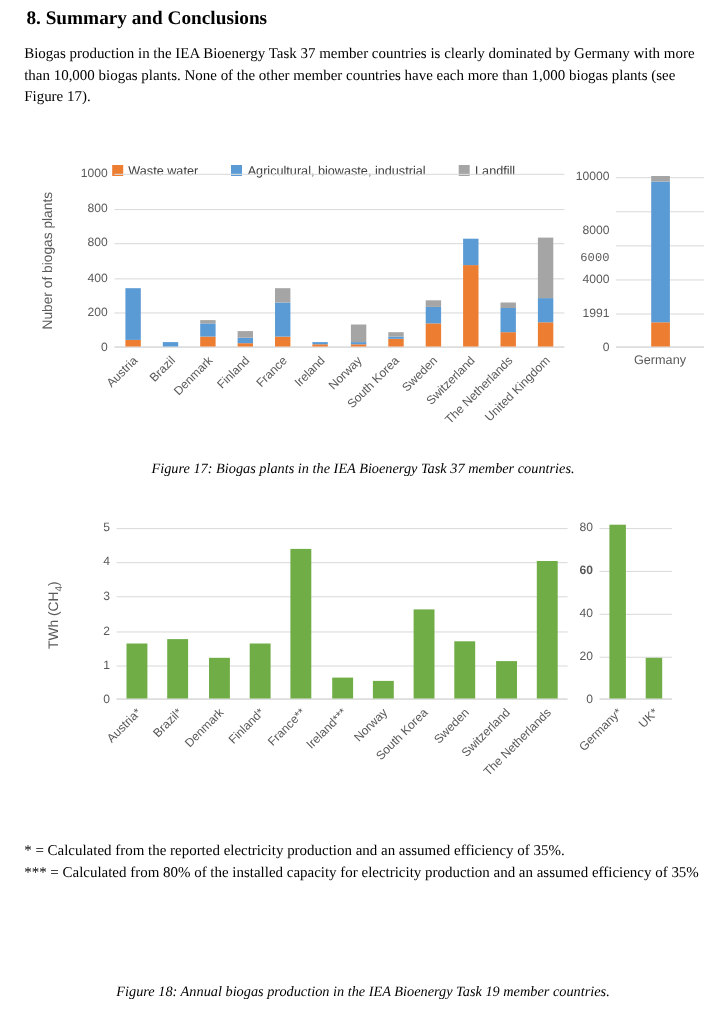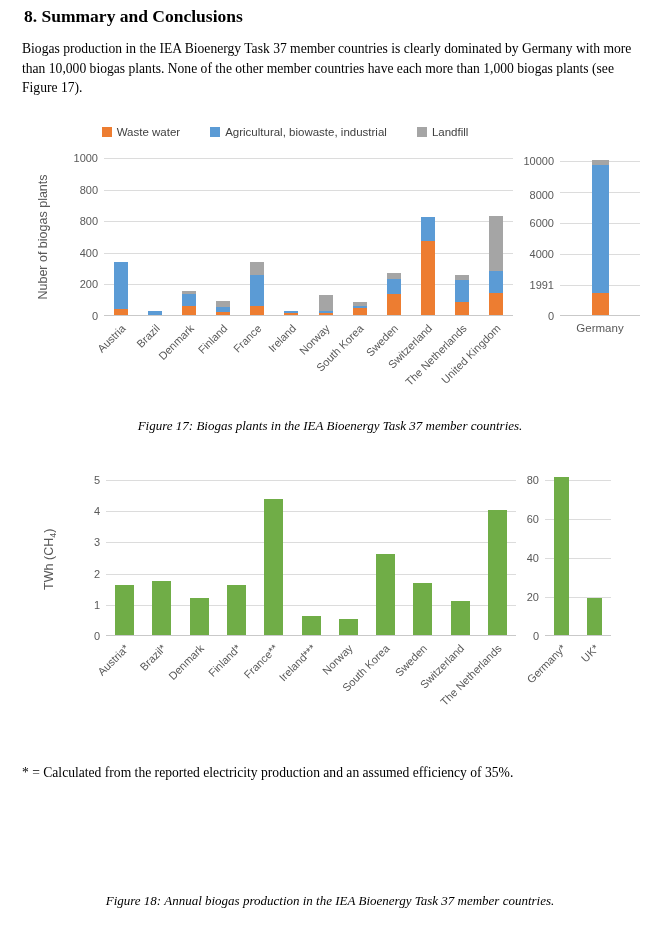--- a/index.html
+++ b/index.html
@@ -28,21 +28,21 @@
 
   .chart { position: absolute; left: 0; width: 660px; }
   #fig17 { top: 125px; height: 292px; }
   #fig18 { top: 458px; height: 302px; }
 
   .legend {
     position: absolute; left: 40px; top: 1px; width: 490px;
     display: flex; justify-content: center; gap: 30px;
     font-family: "Liberation Sans", sans-serif; font-size: 11.5px; color: #404040;
   }
-  .legend-item { display: flex; align-items: center; gap: 5px; white-space: nowrap; }
+  .legend-item { display: flex; align-items: flex-start; gap: 5px; white-space: nowrap; margin-top: 24px; }
   .swatch { width: 10px; height: 10px; flex: 0 0 auto; }
 
   .plot { position: absolute; border-bottom: 1px solid #c9c9c9; }
   #fig17-main { left: 104px; top: 33px;  width: 409px; height: 158px; }
   #fig17-sec  { left: 560px; top: 36px;  width: 80px;  height: 155px; }
   #fig18-main { left: 106px; top: 22px;  width: 410px; height: 156px; }
   #fig18-sec  { left: 545px; top: 22px;  width: 66px;  height: 156px; }
 
   .gridline { position: absolute; left: 0; right: 0; height: 1px; background: #dcdcdc; }
   .seg { position: absolute; }
@@ -146,23 +146,23 @@
         <div class="seg" style="left: 384.958px; width: 14px; bottom: 44.24px; height: 54.51px; background: rgb(165, 165, 165);"></div>
         <div class="xlabel" style="top: 164px; right: 19.0417px;">United Kingdom</div>
       </div>
     <div class="plot" id="fig17-sec">
         <div class="ytick" style="top: 149px;">0</div>
         <div class="gridline" style="top: 124px;"></div>
         <div class="ytick" style="top: 118px;">1991</div>
         <div class="gridline" style="top: 93px;"></div>
         <div class="ytick" style="top: 87px;">4000</div>
         <div class="gridline" style="top: 62px;"></div>
-        <div class="ytick" style="top: 56px;">6000</div>
+        <div class="ytick" style="top: 68px; font-family: Liberation Mono, monospace;">6000</div>
         <div class="gridline" style="top: 31px;"></div>
-        <div class="ytick" style="top: 28px;">8000</div>
+        <div class="ytick" style="top: 43px;">8000</div>
         <div class="gridline" style="top: 0px;"></div>
         <div class="ytick" style="top: -6px;">10000</div>
         <div class="seg" style="left: 31.5px; width: 17px; bottom: 0px; height: 21.7px; background: rgb(237, 125, 49);"></div>
         <div class="seg" style="left: 31.5px; width: 17px; bottom: 21.7px; height: 128.65px; background: rgb(91, 155, 213);"></div>
         <div class="seg" style="left: 31.5px; width: 17px; bottom: 150.35px; height: 4.65px; background: rgb(165, 165, 165);"></div>
         <div class="xlabel-h" style="top: 161px; left: -5px; width: 90px;">Germany</div>
       </div>
   </div>
   <p class="caption" style="top:418px">Figure 17: Biogas plants in the IEA Bioenergy Task 37 member countries.</p>
 
@@ -203,27 +203,28 @@
         <div class="seg" style="left: 381.864px; width: 19px; bottom: 0px; height: 125.424px; background: rgb(112, 173, 71);"></div>
         <div class="xlabel" style="top: 162px; right: 20.6364px;">The Netherlands</div>
       </div>
     <div class="plot" id="fig18-sec">
         <div class="ytick" style="top: 150px;">0</div>
         <div class="gridline" style="top: 117px;"></div>
         <div class="ytick" style="top: 111px;">20</div>
         <div class="gridline" style="top: 78px;"></div>
         <div class="ytick" style="top: 72px;">40</div>
         <div class="gridline" style="top: 39px;"></div>
-        <div class="ytick" style="top: 33px;">60</div>
+        <div class="ytick" style="top: 33px; font-weight: bold;">60</div>
         <div class="gridline" style="top: 0px;"></div>
         <div class="ytick" style="top: -6px;">80</div>
         <div class="seg" style="left: 9px; width: 15px; bottom: 0px; height: 157.95px; background: rgb(112, 173, 71);"></div>
         <div class="xlabel" style="top: 162px; right: 51.5px;">Germany*</div>
         <div class="seg" style="left: 42px; width: 15px; bottom: 0px; height: 37.05px; background: rgb(112, 173, 71);"></div>
         <div class="xlabel" style="top: 162px; right: 18.5px;">UK*</div>
       </div>
   </div>
 
   <div class="footnotes">
     <p>* = Calculated from the reported electricity production and an assumed efficiency of 35%.</p>
+    <p>*** = Calculated from 80% of the installed capacity for electricity production and an assumed efficiency of 35%</p>
   </div>
-  <p class="caption" style="top:893px">Figure 18: Annual biogas production in the IEA Bioenergy Task 37 member countries.</p>
+  <p class="caption" style="top:893px">Figure 18: Annual biogas production in the IEA Bioenergy Task 19 member countries.</p>
 </div>
 
 </body></html>

